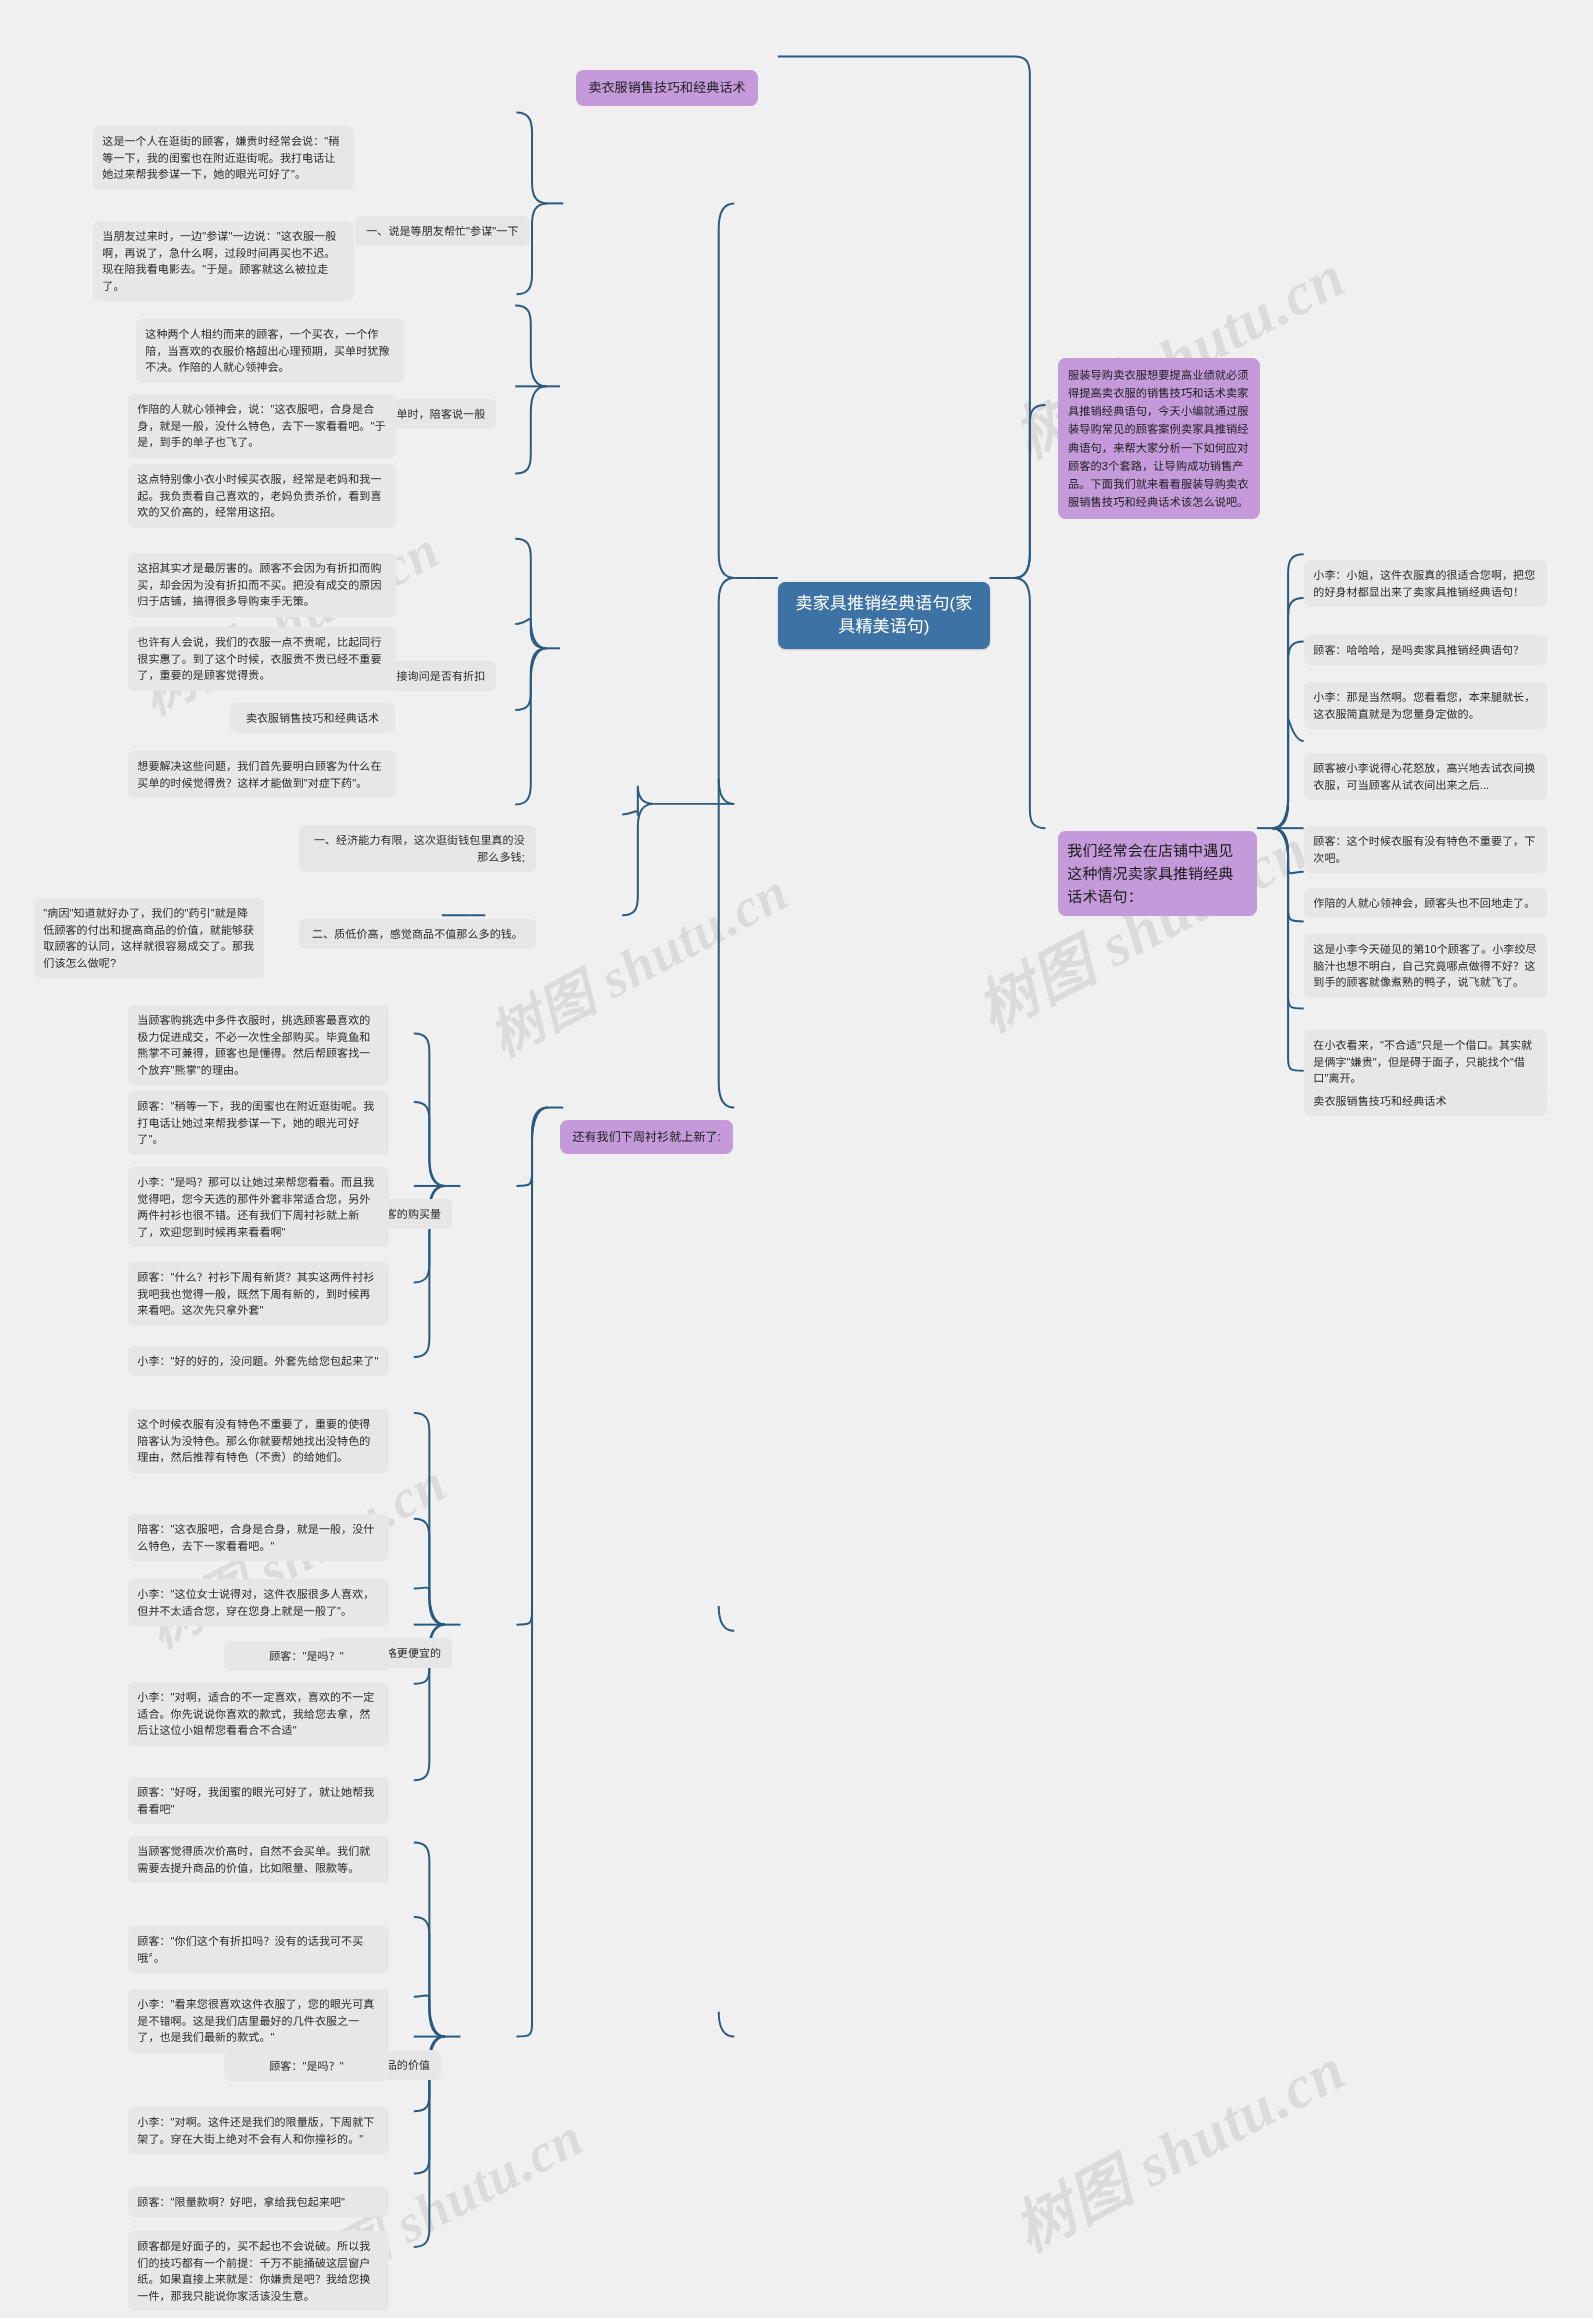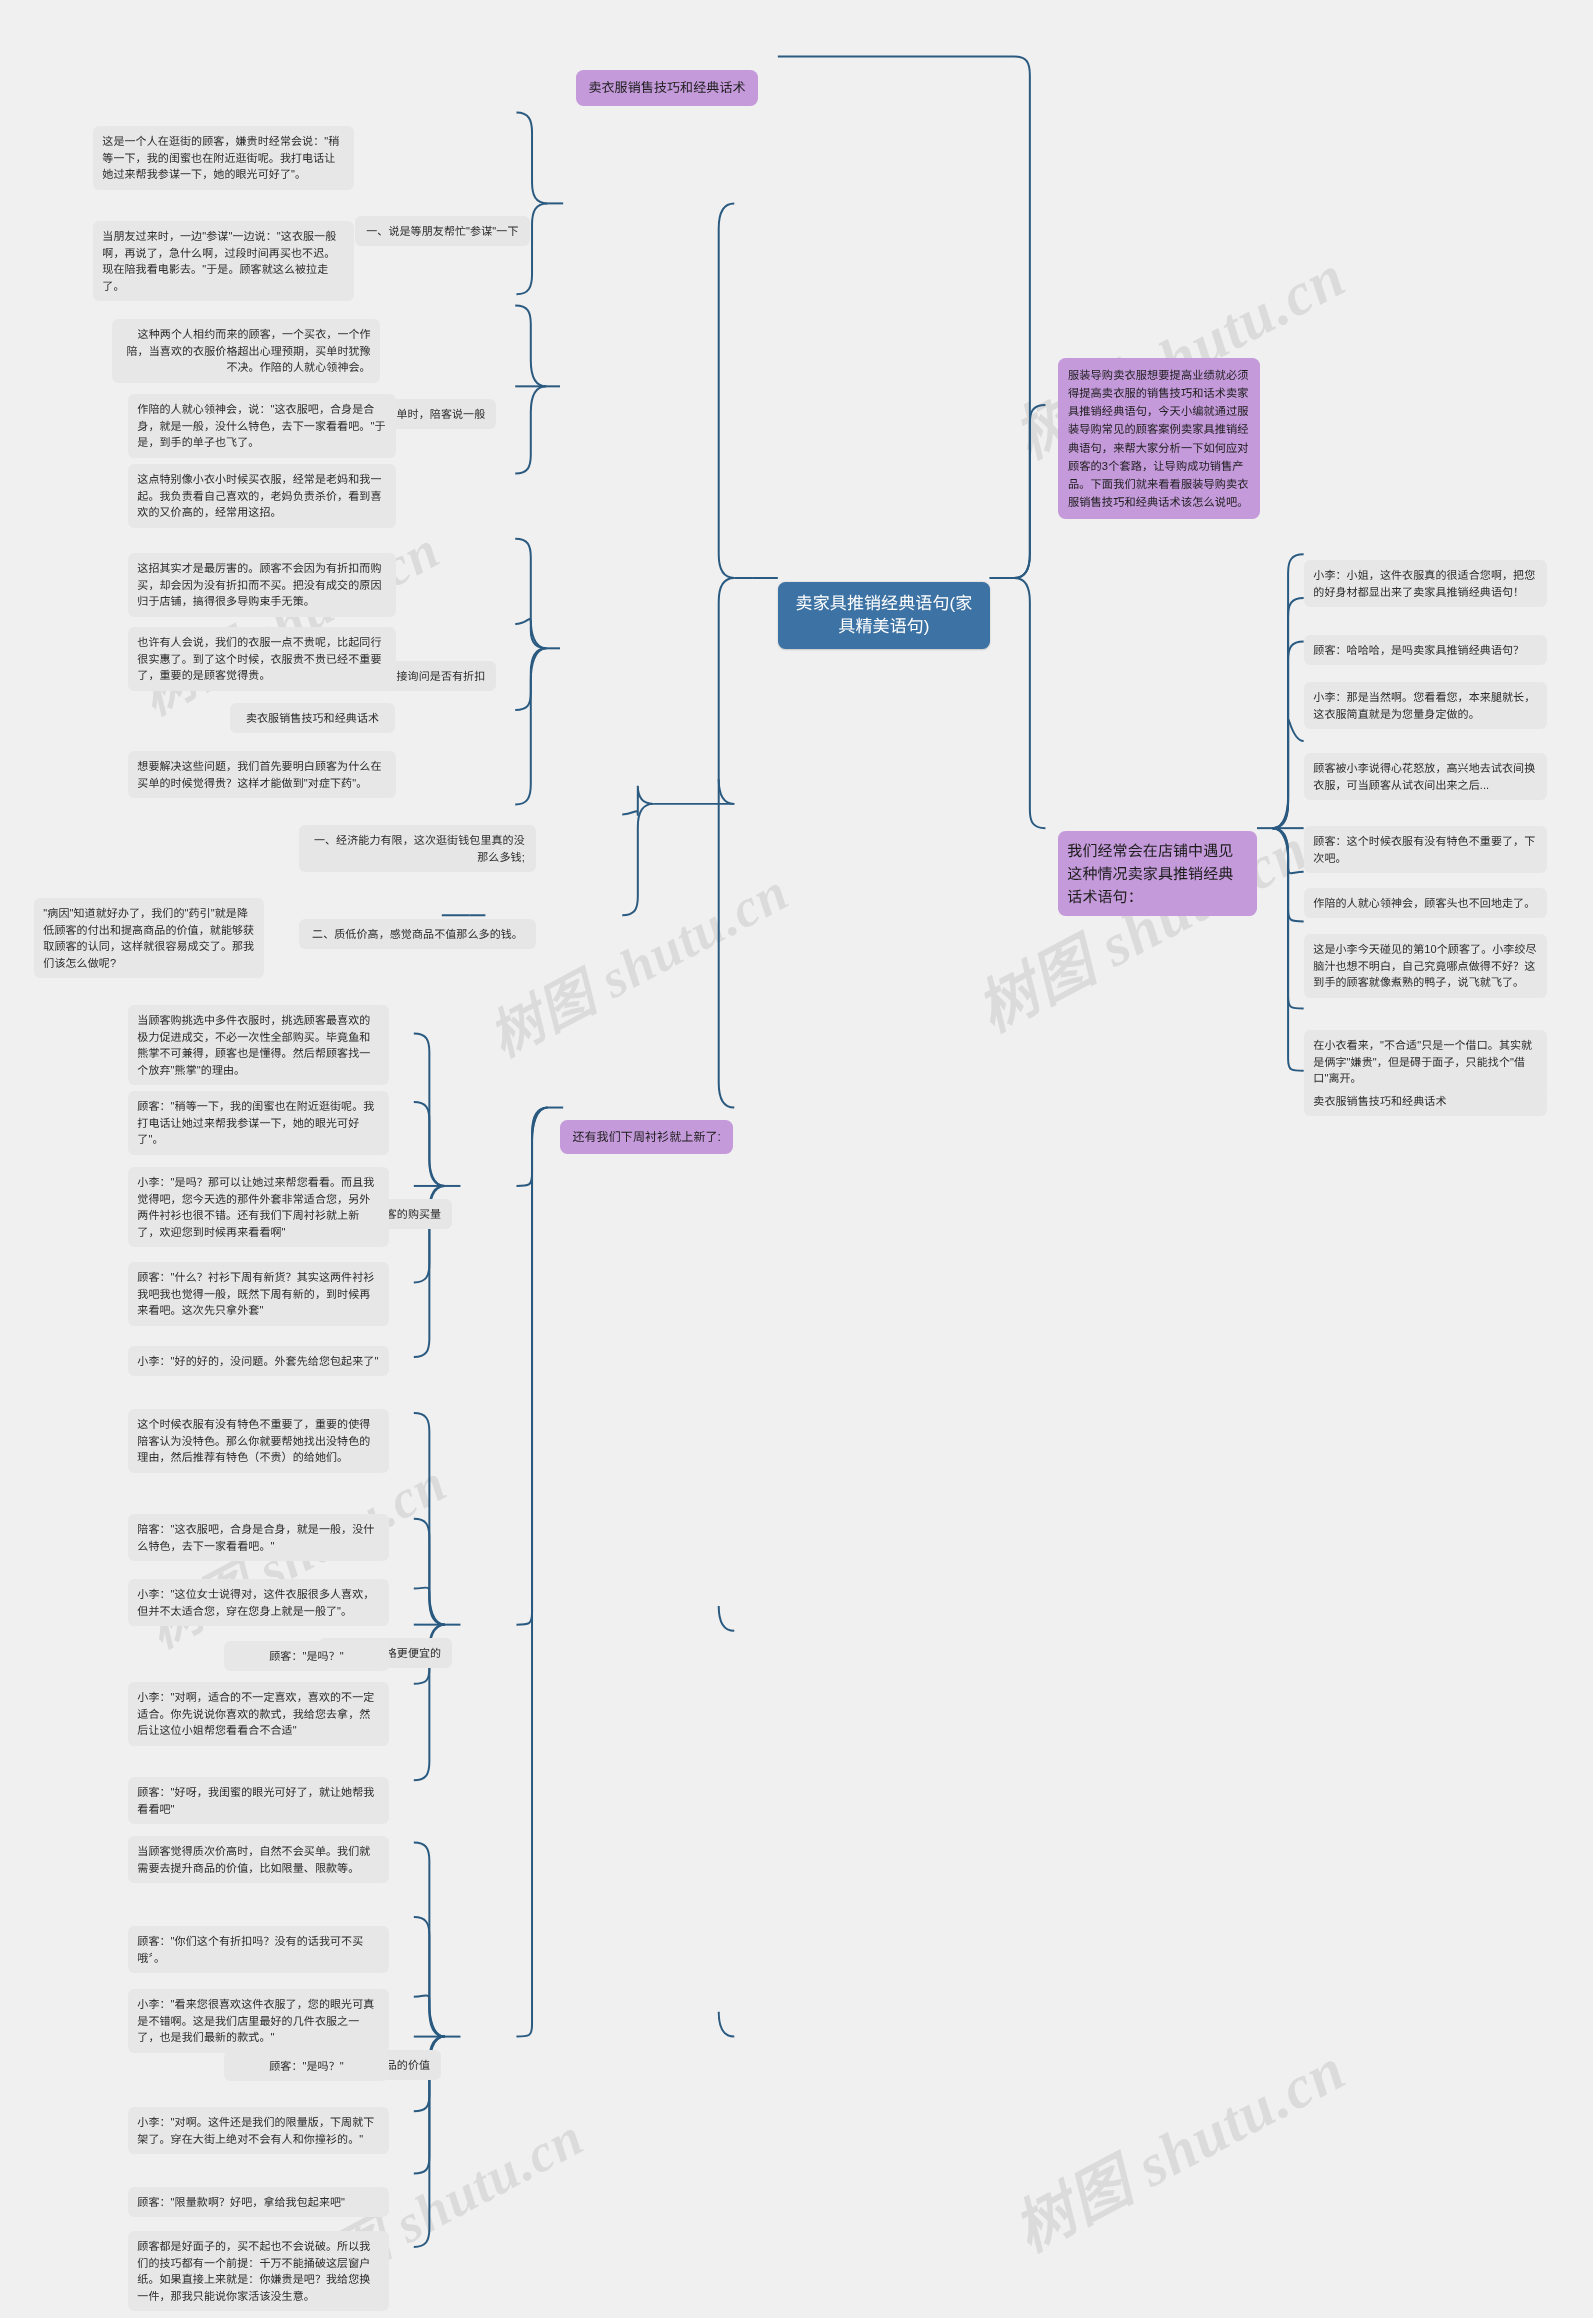--- a/index.html
+++ b/index.html
@@ -188,21 +188,21 @@
   <div class="node leaf" style="left:1304px;top:860px;width:243px;">作陪的人就心领神会，顾客头也不回地走了。</div>
   <div class="node leaf" style="left:1304px;top:906px;width:243px;">这是小李今天碰见的第10个顾客了。小李绞尽脑汁也想不明白，自己究竟哪点做得不好？这到手的顾客就像煮熟的鸭子，说飞就飞了。</div>
   <div class="node leaf" style="left:1304px;top:1002px;width:243px;">在小衣看来，"不合适"只是一个借口。其实就是俩字"嫌贵"，但是碍于面子，只能找个"借口"离开。</div>
   <div class="node leaf" style="left:1304px;top:1058px;width:243px;">卖衣服销售技巧和经典话术</div>
 
   <div class="node branch" style="left:355px;top:188px;">一、说是等朋友帮忙"参谋"一下</div>
   <div class="node leaf" style="left:93px;top:98px;width:261px;">这是一个人在逛街的顾客，嫌贵时经常会说："稍等一下，我的闺蜜也在附近逛街呢。我打电话让她过来帮我参谋一下，她的眼光可好了"。</div>
   <div class="node leaf" style="left:93px;top:193px;width:261px;">当朋友过来时，一边"参谋"一边说："这衣服一般啊，再说了，急什么啊，过段时间再买也不迟。现在陪我看电影去。"于是。顾客就这么被拉走了。</div>
 
   <div class="node branch" style="left:352px;top:371px;">二、买单时，陪客说一般</div>
-  <div class="node leaf" style="left:112px;top:291px;width:268px;text-align:right;">这种两个人相约而来的顾客，一个买衣，一个作陪，当喜欢的衣服价格超出心理预期，买单时犹豫不决。作陪的人就心领神会。</div>
+  <div class="node leaf" style="left:136px;top:291px;width:268px;">这种两个人相约而来的顾客，一个买衣，一个作陪，当喜欢的衣服价格超出心理预期，买单时犹豫不决。作陪的人就心领神会。</div>
   <div class="node leaf" style="left:128px;top:366px;width:268px;">作陪的人就心领神会，说："这衣服吧，合身是合身，就是一般，没什么特色，去下一家看看吧。"于是，到手的单子也飞了。</div>
   <div class="node leaf" style="left:128px;top:436px;width:268px;">这点特别像小衣小时候买衣服，经常是老妈和我一起。我负责看自己喜欢的，老妈负责杀价，看到喜欢的又价高的，经常用这招。</div>
 
   <div class="node branch" style="left:352px;top:633px;">三、直接询问是否有折扣</div>
   <div class="node leaf" style="left:128px;top:599px;width:268px;">也许有人会说，我们的衣服一点不贵呢，比起同行很实惠了。到了这个时候，衣服贵不贵已经不重要了，重要的是顾客觉得贵。</div>
   <div class="node leaf" style="left:128px;top:525px;width:268px;">这招其实才是最厉害的。顾客不会因为有折扣而购买，却会因为没有折扣而不买。把没有成交的原因归于店铺，搞得很多导购束手无策。</div>
   <div class="node leaf" style="left:230px;top:675px;width:165px;text-align:center;">卖衣服销售技巧和经典话术</div>
   <div class="node leaf" style="left:128px;top:723px;width:268px;">想要解决这些问题，我们首先要明白顾客为什么在买单的时候觉得贵？这样才能做到"对症下药"。</div>
 
   <div class="node branch" style="left:299px;top:797px;width:237px;white-space:normal;text-align:right;">一、经济能力有限，这次逛街钱包里真的没那么多钱;</div>

